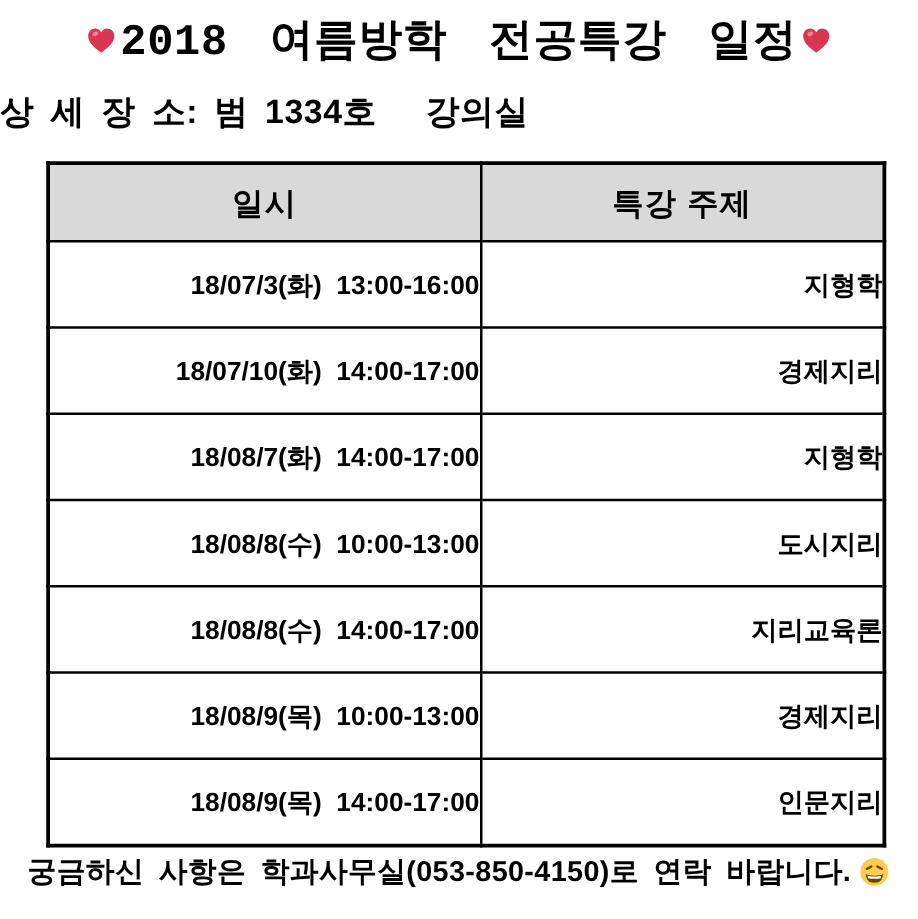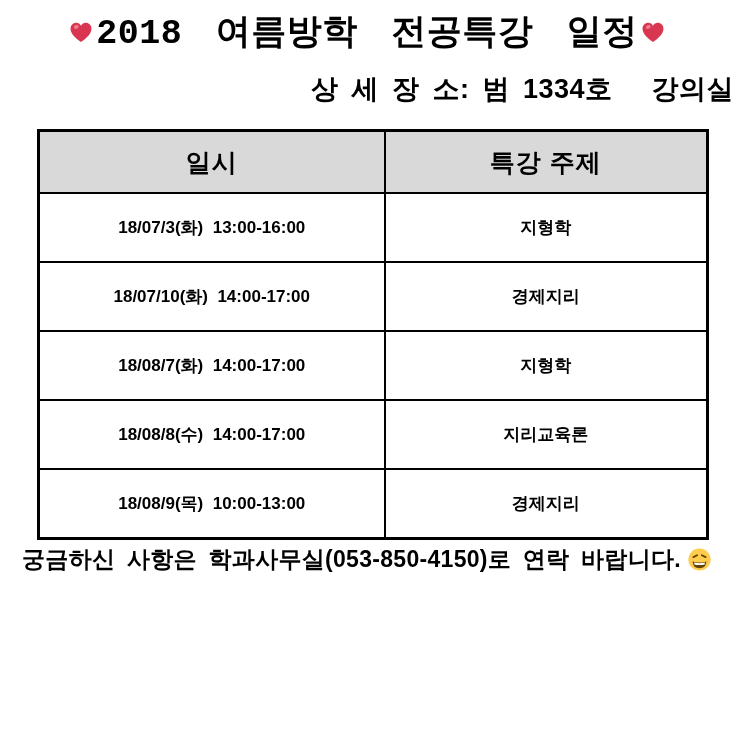--- a/index.html
+++ b/index.html
@@ -26,21 +26,21 @@
   }
   .heart-svg {
     width: 26px;
     height: 26px;
     vertical-align: -2px;
   }
   .heart-left { margin-right: 2px; }
   .heart-right { margin-left: 2px; }
   .subtitle {
     margin-top: 16px;
-    text-align: right;
+    text-align: left;
     font-size: 27px;
     letter-spacing: 0.5px;
     word-spacing: 5px;
     white-space: pre;
   }
   table.schedule {
     border-collapse: collapse;
     margin: 22px 0 0 37px;
     width: 669px;
     table-layout: fixed;
@@ -57,21 +57,22 @@
     border: 3px solid #000000;
   }
   table.schedule th {
     background: #d9d9d9;
     height: 60px;
     font-size: 25px;
     letter-spacing: 1px;
   }
   table.schedule td {
     height: 67px;
-    font-size: 17px;
+    font-size: 21px;
+    text-align: right;
   }
   col.col-datetime { width: 346px; }
   col.col-topic    { width: 323px; }
   .footer {
     margin-top: 4px;
     text-align: center;
     font-size: 23px;
     letter-spacing: 0.3px;
     word-spacing: 5px;
     white-space: pre;
@@ -114,26 +115,34 @@
     </tr>
     <tr>
       <td>18/07/10(화)  14:00-17:00</td>
       <td>경제지리</td>
     </tr>
     <tr>
       <td>18/08/7(화)  14:00-17:00</td>
       <td>지형학</td>
     </tr>
     <tr>
+      <td>18/08/8(수)  10:00-13:00</td>
+      <td>도시지리</td>
+    </tr>
+    <tr>
       <td>18/08/8(수)  14:00-17:00</td>
       <td>지리교육론</td>
     </tr>
     <tr>
       <td>18/08/9(목)  10:00-13:00</td>
       <td>경제지리</td>
+    </tr>
+    <tr>
+      <td>18/08/9(목)  14:00-17:00</td>
+      <td>인문지리</td>
     </tr>
   </tbody>
 </table>
 
 <div class="footer"><span>궁금하신 사항은 학과사무실(053-850-4150)로 연락 바랍니다.</span><span><svg class="emoji-svg" viewBox="0 0 36 36" aria-hidden="true">
         <circle cx="18" cy="18" r="16" fill="#ffcc4d"></circle>
         <path d="M9.2 14.6 L14.6 11.8" stroke="#664500" stroke-width="2.6" stroke-linecap="round" fill="none"></path>
         <path d="M26.8 14.6 L21.4 11.8" stroke="#664500" stroke-width="2.6" stroke-linecap="round" fill="none"></path>
         <path d="M8 20.5 C11 23 25 23 28 20.5 C27 28 24.5 30.5 18 30.5 C11.5 30.5 9 28 8 20.5 Z" fill="#664500"></path>
         <path d="M10.2 22.4 C14 23.6 22 23.6 25.8 22.4 L25.4 25.2 C21.5 26.3 14.5 26.3 10.6 25.2 Z" fill="#ffffff"></path>

